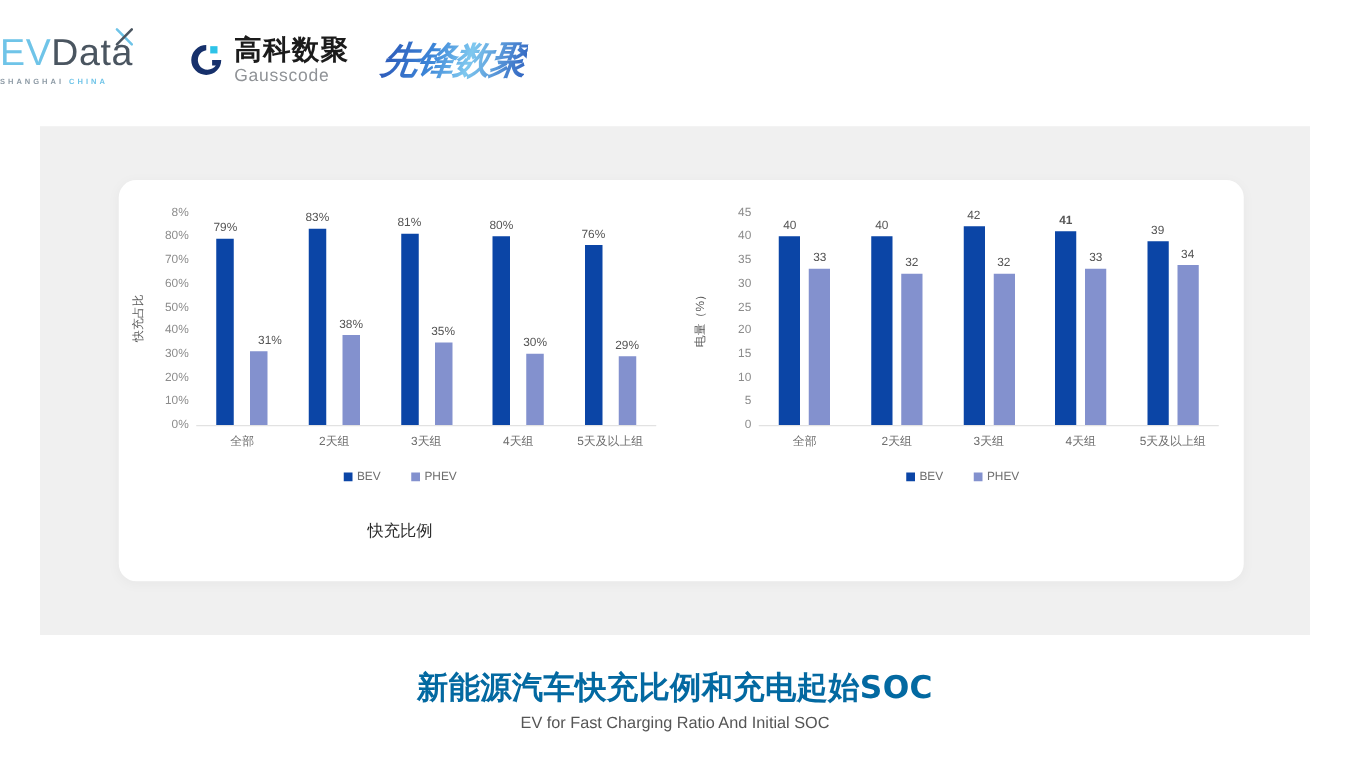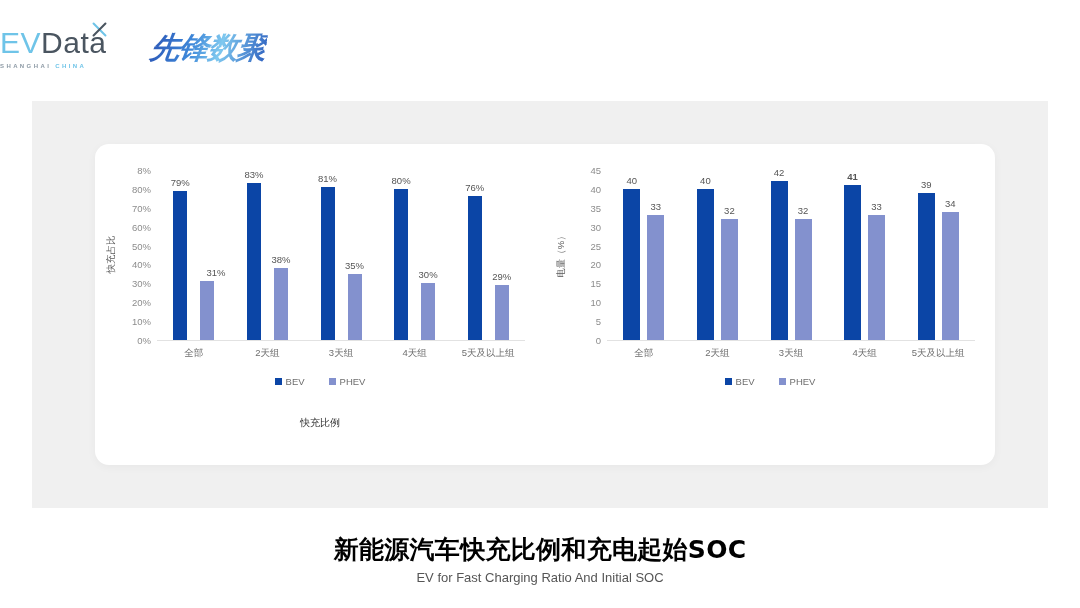--- a/index.html
+++ b/index.html
@@ -198,35 +198,35 @@
   }
   .legend-item { display: flex; align-items: center; gap: 4px; }
   .legend-swatch { width: 7px; height: 7px; display: inline-block; }
   .legend-swatch.bev { background: #0b45a6; }
   .legend-swatch.phev { background: #8391ce; }
 
   .chart-caption {
     position: absolute;
     width: 100%;
     text-align: center;
-    font-size: 10px;
+    font-size: 13px;
     color: #2c2c2c;
     font-family: "DejaVu Sans", sans-serif;
   }
 
   
   .bottom-title {
     position: absolute;
     left: 0;
     top: 533px;
     width: 1080px;
     text-align: center;
     font-size: 25px;
     font-weight: 700;
-    color: #000000;
+    color: #0369a1;
     letter-spacing: 0.3px;
     font-family: "DejaVu Sans", sans-serif;
   }
   .bottom-subtitle {
     position: absolute;
     left: 0;
     top: 570px;
     width: 1080px;
     text-align: center;
     font-size: 13px;
@@ -245,20 +245,32 @@
       <svg class="evdata-x" viewBox="0 0 20 20">
         <line x1="3" y1="3" x2="17" y2="17" stroke="#6fc4e8" stroke-width="2.4" stroke-linecap="round"></line>
         <line x1="17" y1="3" x2="3" y2="17" stroke="#4a5560" stroke-width="2.4" stroke-linecap="round"></line>
       </svg>
     </div>
     <div class="evdata-sub">
       <span>SHANGHAI </span><span class="cn">CHINA</span>
     </div>
   </div>
 
+  <div class="gauss-logo">
+    <div class="gauss-mark">
+      <svg viewBox="0 0 32 32" width="30" height="30">
+        <path d="M16 3.2 A12.8 12.8 0 1 0 28.8 16 L21 16 L21 20.6 L24.2 20.6 A8.4 8.4 0 1 1 16 7.6 Z" fill="#16306b"></path>
+        <rect x="19.4" y="4.2" width="6.2" height="6.2" fill="#2ec3e8"></rect>
+      </svg>
+    </div>
+    <div class="gauss-text">
+      <span class="gauss-cn">高科数聚</span>
+      <span class="gauss-en">Gausscode</span>
+    </div>
+  </div>
 
   <div class="xianfeng-logo">先锋数聚</div>
 
 </div>
 
 <div class="gray-band"></div>
 <div class="chart-card"></div>
 
 <div class="charts-row">
   <div class="chart-block" id="chart0">

